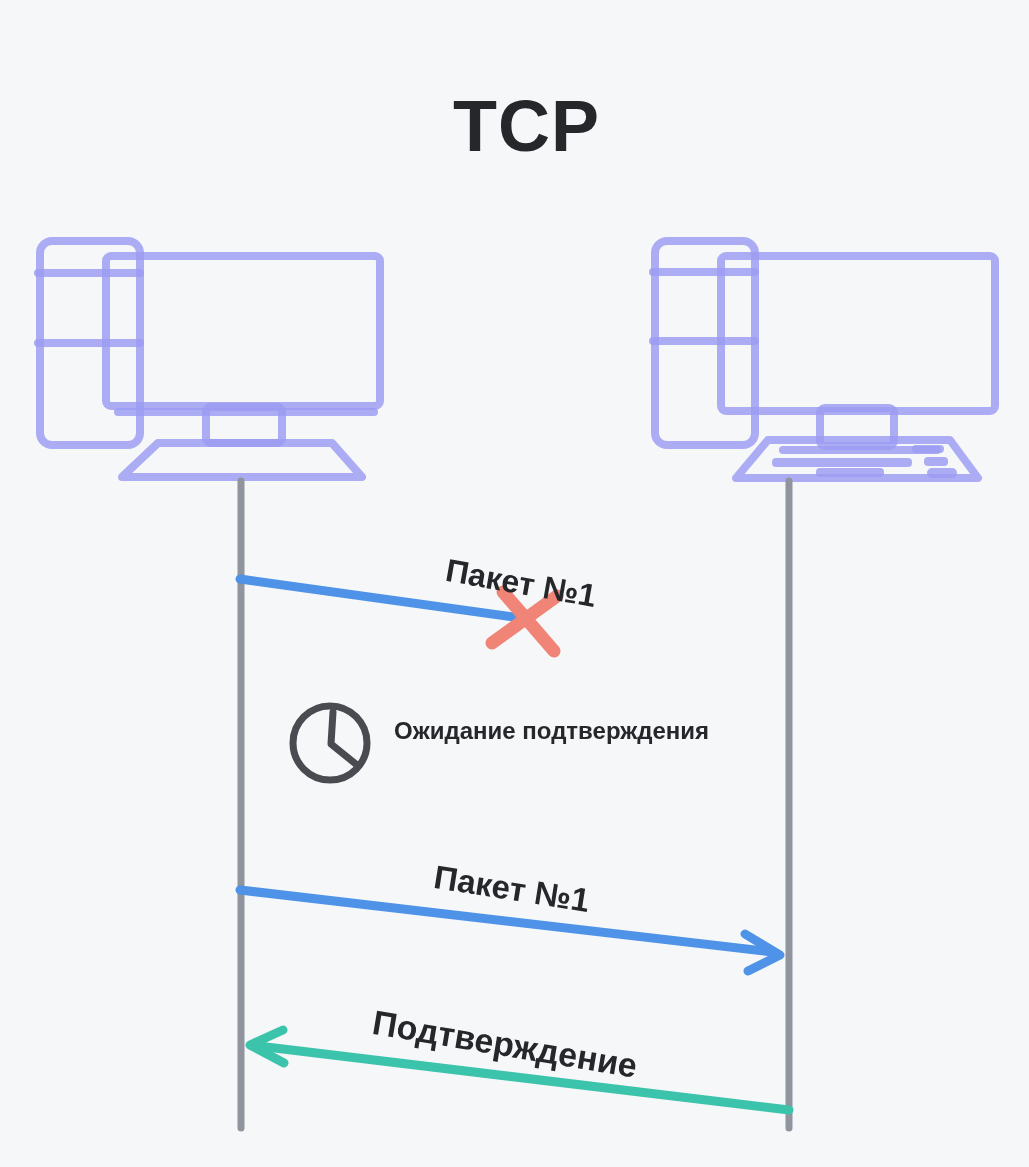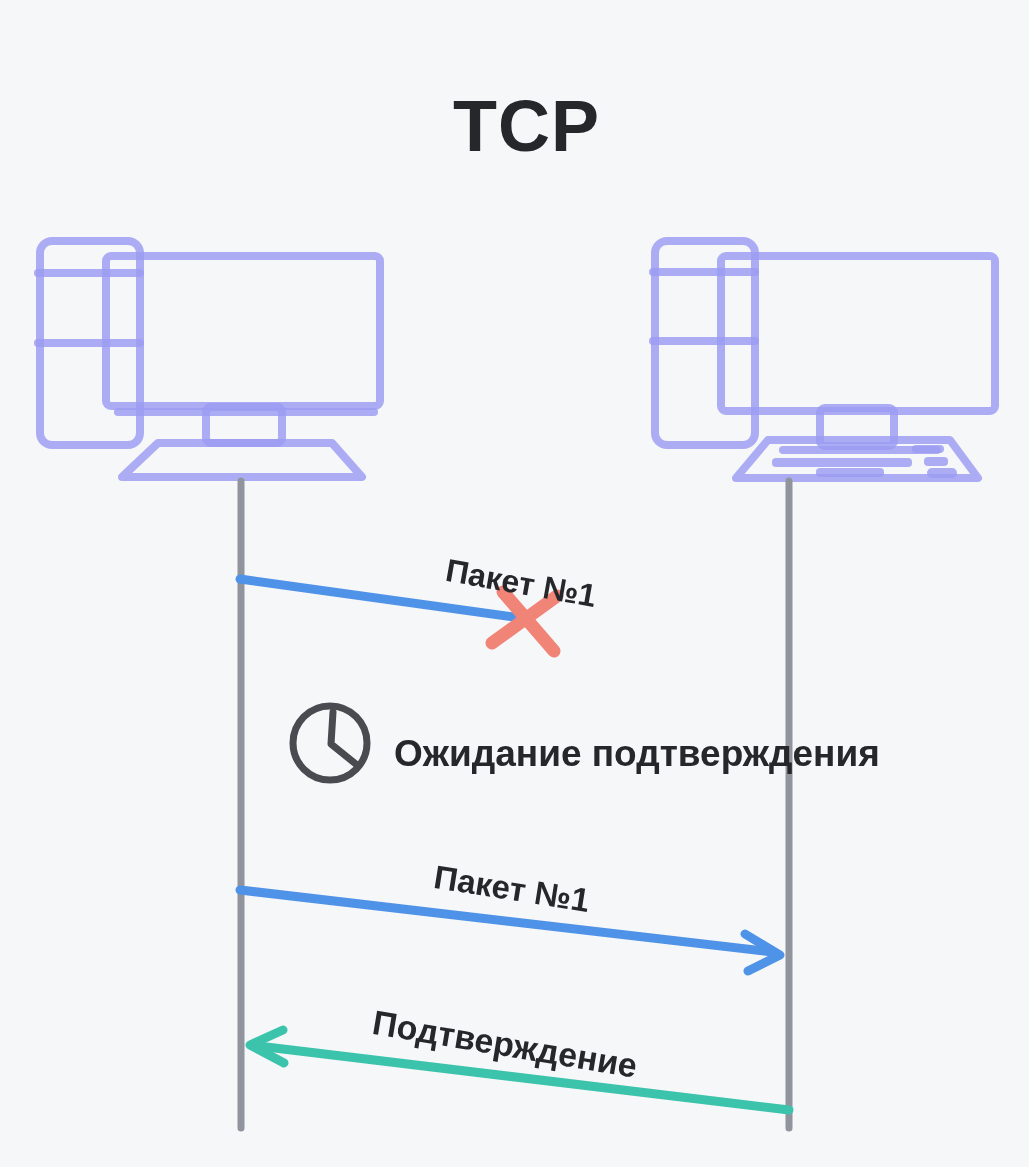--- a/index.html
+++ b/index.html
@@ -81,21 +81,21 @@
   }
   .msg-label {
     position: absolute;
     font-weight: 700;
     color: var(--ink, #26272b);
     white-space: nowrap;
     transform-origin: 0 0;
     line-height: 1.1;
   }
   .lbl-packet1      { left: 449px; top: 553px; font-size: 32px; transform: rotate(10deg); }
-  .lbl-wait         { left: 394px; top: 734px; font-size: 37px; }
+  .lbl-wait         { left: 394px; top: 718px; font-size: 24px; }
   .lbl-packet1-retry{ left: 437px; top: 859px; font-size: 33px; transform: rotate(9deg); }
   .lbl-ack          { left: 376px; top: 1004px; font-size: 34px; transform: rotate(9.5deg); }
 </style>
 </head>
 <body>
 
 <div class="stage">
 
   <div class="title">TCP</div>
 

